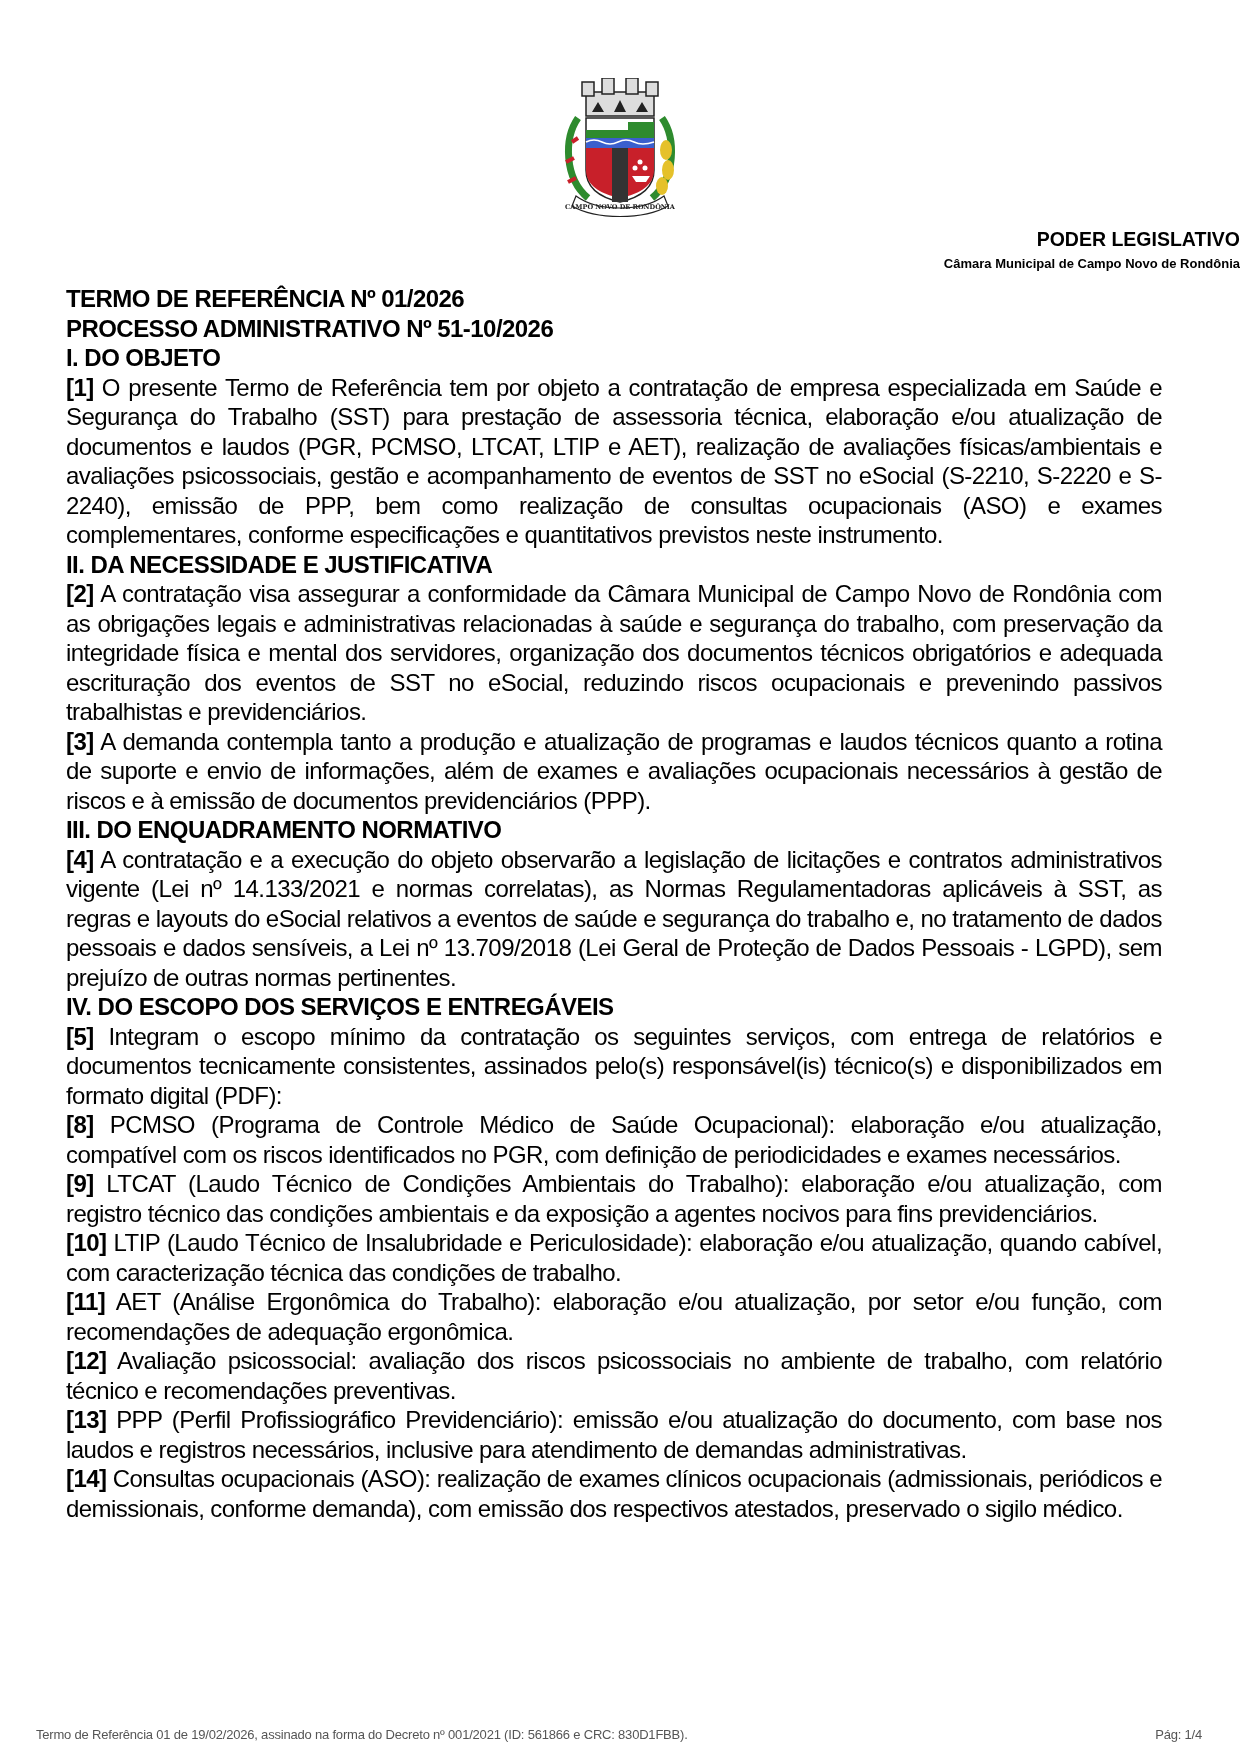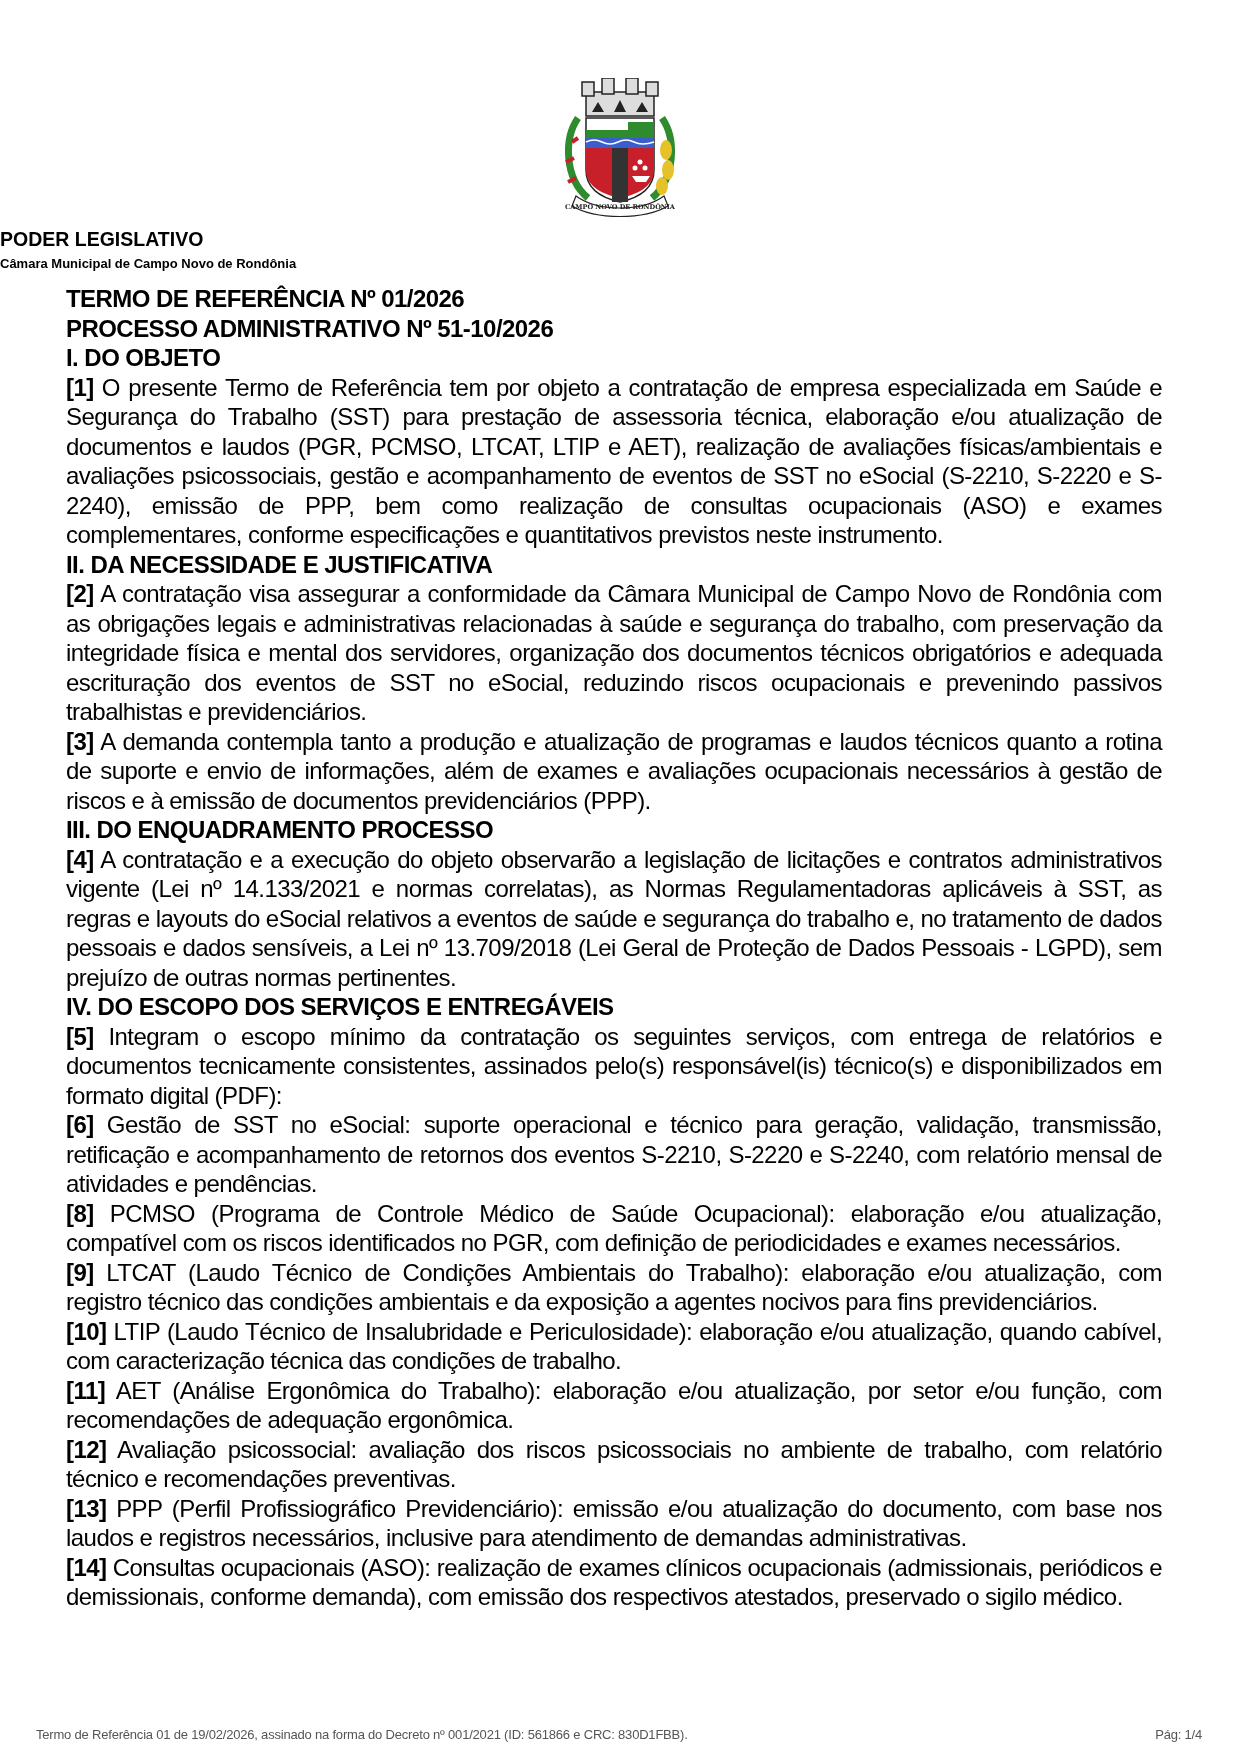--- a/index.html
+++ b/index.html
@@ -1,19 +1,19 @@
 <!DOCTYPE html>
 <html><head>
 <meta charset="utf-8">
 <style>
   html, body { margin: 0; padding: 0; background: #ffffff; }
   body { width: 1240px; height: 1754px; position: relative; overflow: hidden; color: #000; }
   .page { position: absolute; left: 0; top: 16px; width: 1240px; height: 1754px; }
   .crest { position: absolute; left: 558px; top: 62px; width: 124px; height: 140px; }
-  .hdr { position: absolute; left: 0; width: 1240px; text-align: left;
+  .hdr { position: absolute; left: 0; width: 1240px; text-align: right;
          font-family: "Liberation Sans", sans-serif; font-weight: bold; }
   .hdr1 { top: 212px; font-size: 19.5px; }
   .hdr2 { top: 240px; font-size: 13px; }
   .body { position: absolute; left: 66px; top: 268px; width: 1096px;
           font-family: "Liberation Sans Narrow", "Liberation Sans", sans-serif;
           font-size: 24px; line-height: 29.5px; letter-spacing: -0.55px; }
   .body p { margin: 0; text-align: justify; }
   .body .title { font-weight: bold; text-align: left; }
   .body .num { font-weight: bold; }
   .footer { position: absolute; top: 1711px; font-family: "Liberation Sans", sans-serif;
@@ -67,26 +67,25 @@
     <p class="title">TERMO DE REFERÊNCIA Nº 01/2026</p>
     <p class="title">PROCESSO ADMINISTRATIVO Nº 51-10/2026</p>
 
     <p class="title">I. DO OBJETO</p>
     <p><span class="num">[1]</span><span> O presente Termo de Referência tem por objeto a contratação de empresa especializada em Saúde e Segurança do Trabalho (SST) para prestação de assessoria técnica, elaboração e/ou atualização de documentos e laudos (PGR, PCMSO, LTCAT, LTIP e AET), realização de avaliações físicas/ambientais e avaliações psicossociais, gestão e acompanhamento de eventos de SST no eSocial (S-2210, S-2220 e S-2240), emissão de PPP, bem como realização de consultas ocupacionais (ASO) e exames complementares, conforme especificações e quantitativos previstos neste instrumento.</span></p>
 
     <p class="title">II. DA NECESSIDADE E JUSTIFICATIVA</p>
     <p><span class="num">[2]</span><span> A contratação visa assegurar a conformidade da Câmara Municipal de Campo Novo de Rondônia com as obrigações legais e administrativas relacionadas à saúde e segurança do trabalho, com preservação da integridade física e mental dos servidores, organização dos documentos técnicos obrigatórios e adequada escrituração dos eventos de SST no eSocial, reduzindo riscos ocupacionais e prevenindo passivos trabalhistas e previdenciários.</span></p>
     <p><span class="num">[3]</span><span> A demanda contempla tanto a produção e atualização de programas e laudos técnicos quanto a rotina de suporte e envio de informações, além de exames e avaliações ocupacionais necessários à gestão de riscos e à emissão de documentos previdenciários (PPP).</span></p>
 
-    <p class="title">III. DO ENQUADRAMENTO PROCESSO</p>
+    <p class="title">III. DO ENQUADRAMENTO NORMATIVO</p>
     <p><span class="num">[4]</span><span> A contratação e a execução do objeto observarão a legislação de licitações e contratos administrativos vigente (Lei nº 14.133/2021 e normas correlatas), as Normas Regulamentadoras aplicáveis à SST, as regras e layouts do eSocial relativos a eventos de saúde e segurança do trabalho e, no tratamento de dados pessoais e dados sensíveis, a Lei nº 13.709/2018 (Lei Geral de Proteção de Dados Pessoais - LGPD), sem prejuízo de outras normas pertinentes.</span></p>
 
     <p class="title">IV. DO ESCOPO DOS SERVIÇOS E ENTREGÁVEIS</p>
     <p><span class="num">[5]</span><span> Integram o escopo mínimo da contratação os seguintes serviços, com entrega de relatórios e documentos tecnicamente consistentes, assinados pelo(s) responsável(is) técnico(s) e disponibilizados em formato digital (PDF):</span></p>
-    <p><span class="num">[6]</span><span> Gestão de SST no eSocial: suporte operacional e técnico para geração, validação, transmissão, retificação e acompanhamento de retornos dos eventos S-2210, S-2220 e S-2240, com relatório mensal de atividades e pendências.</span></p>
     <p><span class="num">[8]</span><span> PCMSO (Programa de Controle Médico de Saúde Ocupacional): elaboração e/ou atualização, compatível com os riscos identificados no PGR, com definição de periodicidades e exames necessários.</span></p>
     <p><span class="num">[9]</span><span> LTCAT (Laudo Técnico de Condições Ambientais do Trabalho): elaboração e/ou atualização, com registro técnico das condições ambientais e da exposição a agentes nocivos para fins previdenciários.</span></p>
     <p><span class="num">[10]</span><span> LTIP (Laudo Técnico de Insalubridade e Periculosidade): elaboração e/ou atualização, quando cabível, com caracterização técnica das condições de trabalho.</span></p>
     <p><span class="num">[11]</span><span> AET (Análise Ergonômica do Trabalho): elaboração e/ou atualização, por setor e/ou função, com recomendações de adequação ergonômica.</span></p>
     <p><span class="num">[12]</span><span> Avaliação psicossocial: avaliação dos riscos psicossociais no ambiente de trabalho, com relatório técnico e recomendações preventivas.</span></p>
     <p><span class="num">[13]</span><span> PPP (Perfil Profissiográfico Previdenciário): emissão e/ou atualização do documento, com base nos laudos e registros necessários, inclusive para atendimento de demandas administrativas.</span></p>
     <p><span class="num">[14]</span><span> Consultas ocupacionais (ASO): realização de exames clínicos ocupacionais (admissionais, periódicos e demissionais, conforme demanda), com emissão dos respectivos atestados, preservado o sigilo médico.</span></p>
   </div>
 
   <div class="footer footer-left">Termo de Referência 01 de 19/02/2026, assinado na forma do Decreto nº 001/2021 (ID: 561866 e CRC: 830D1FBB).</div>

